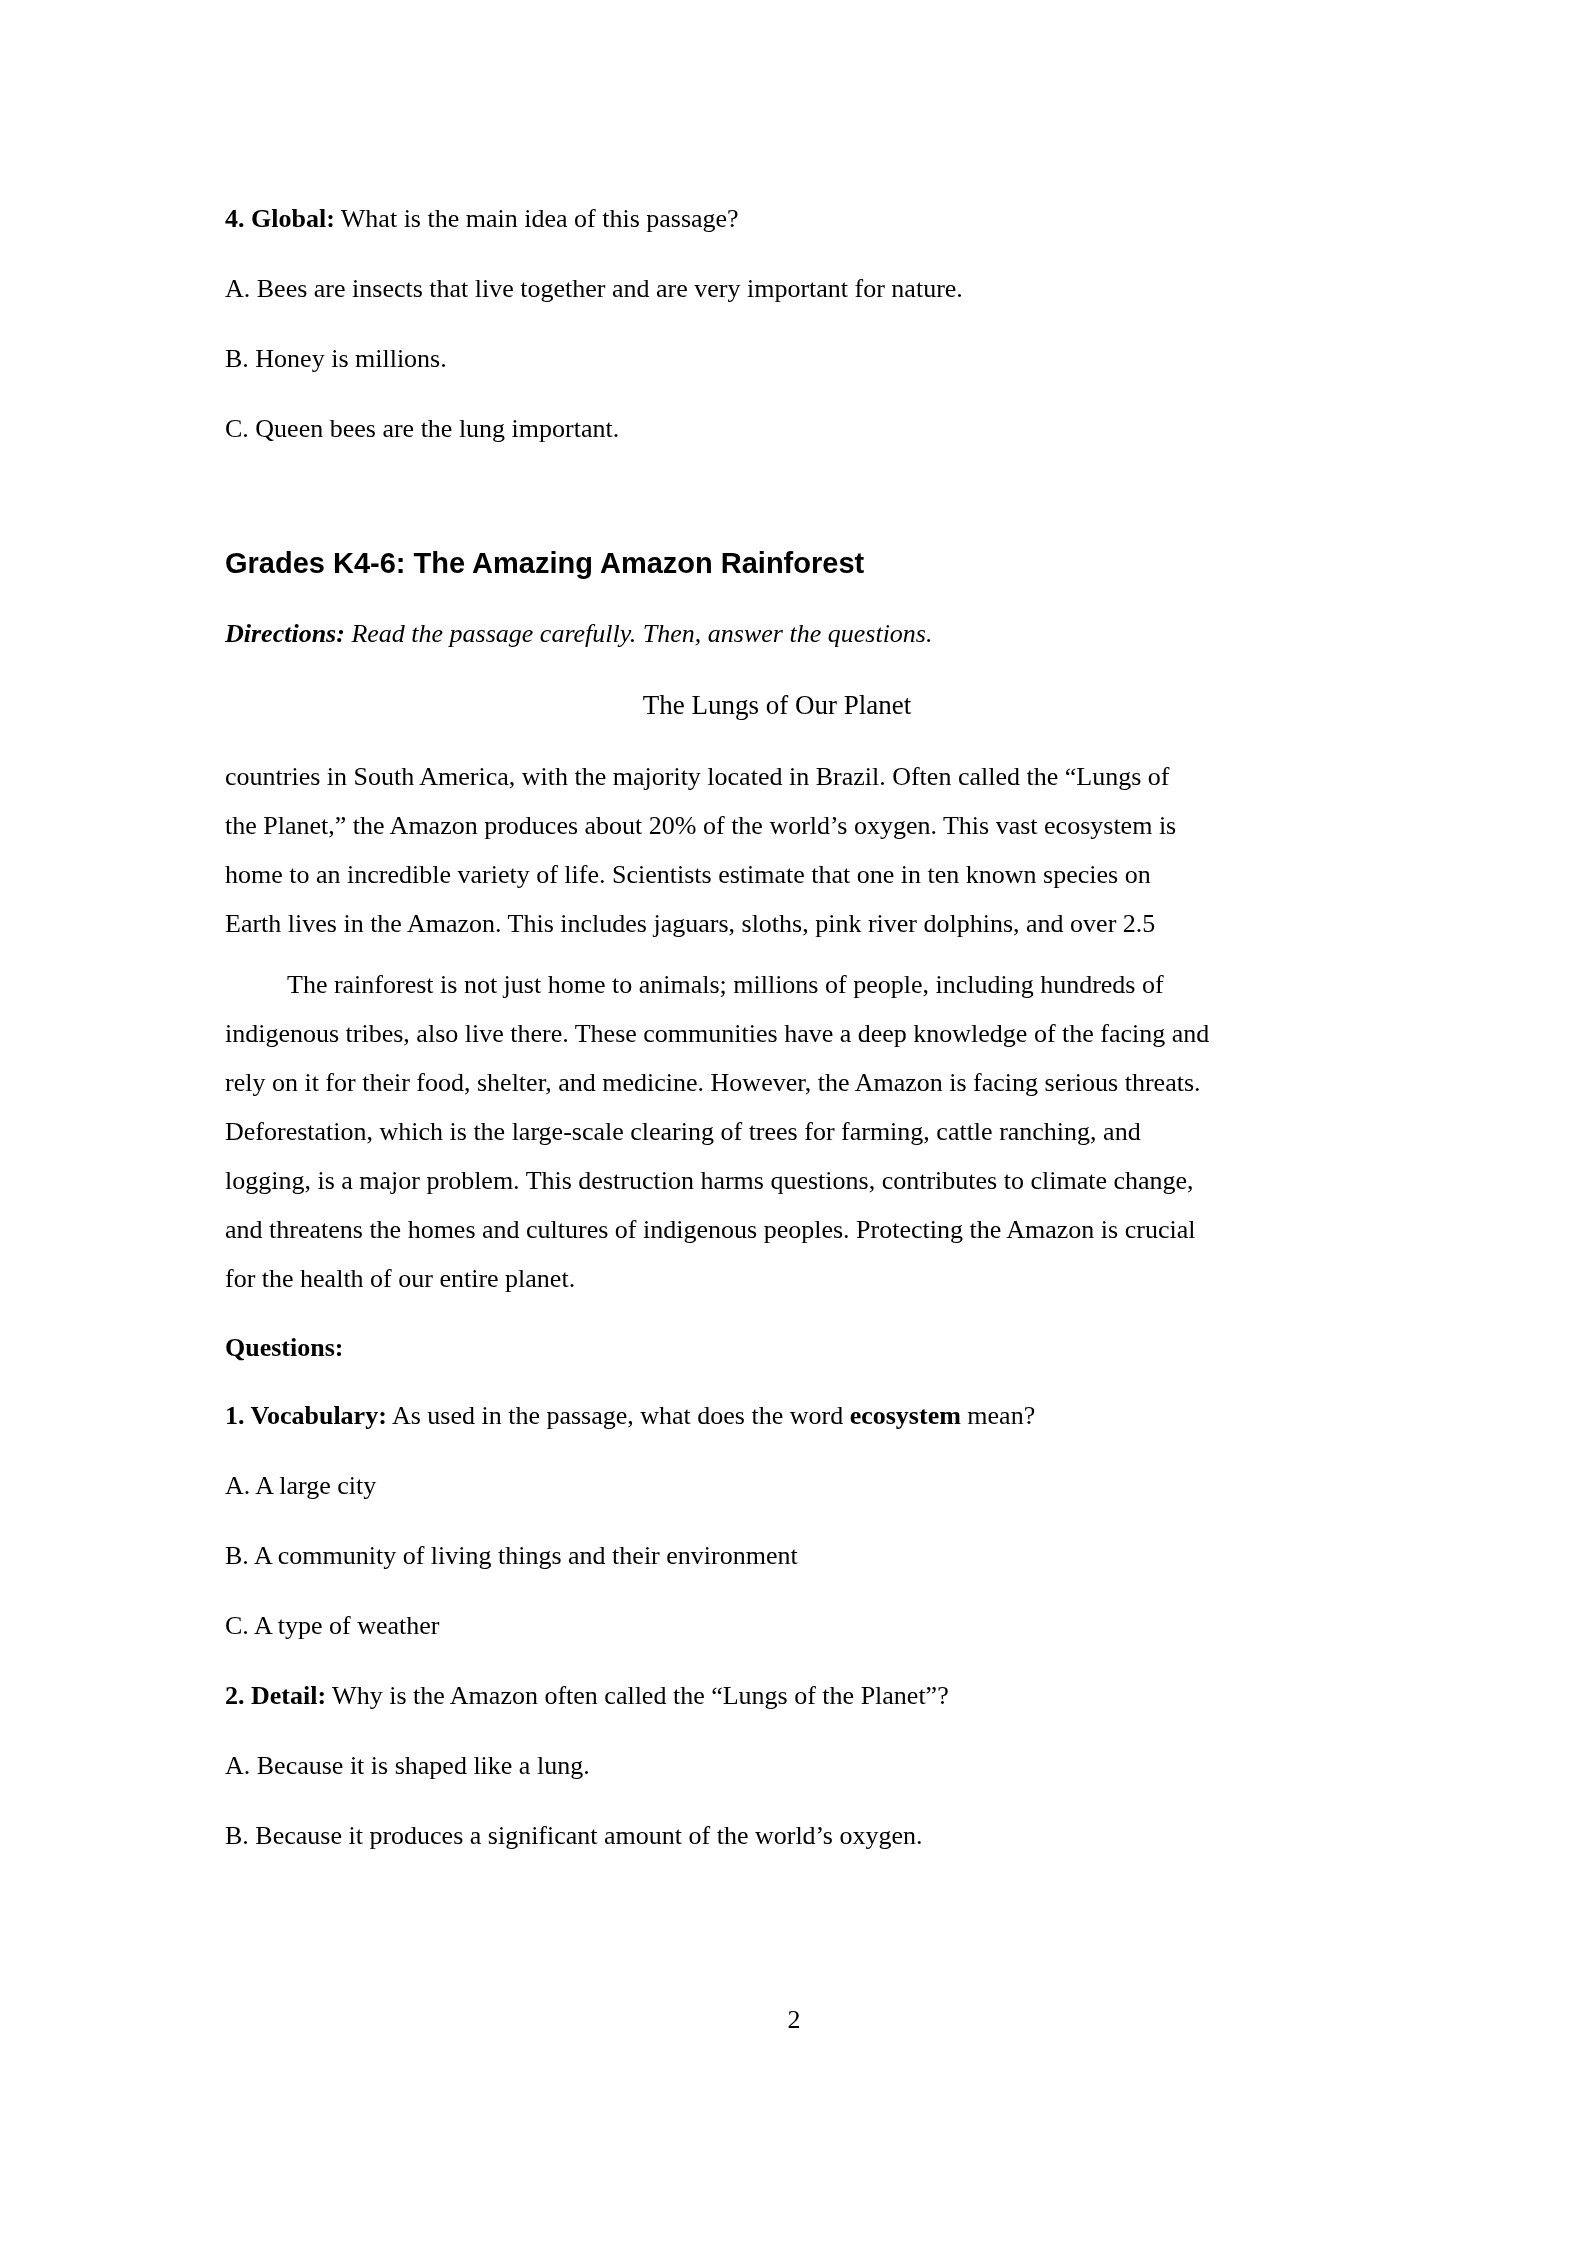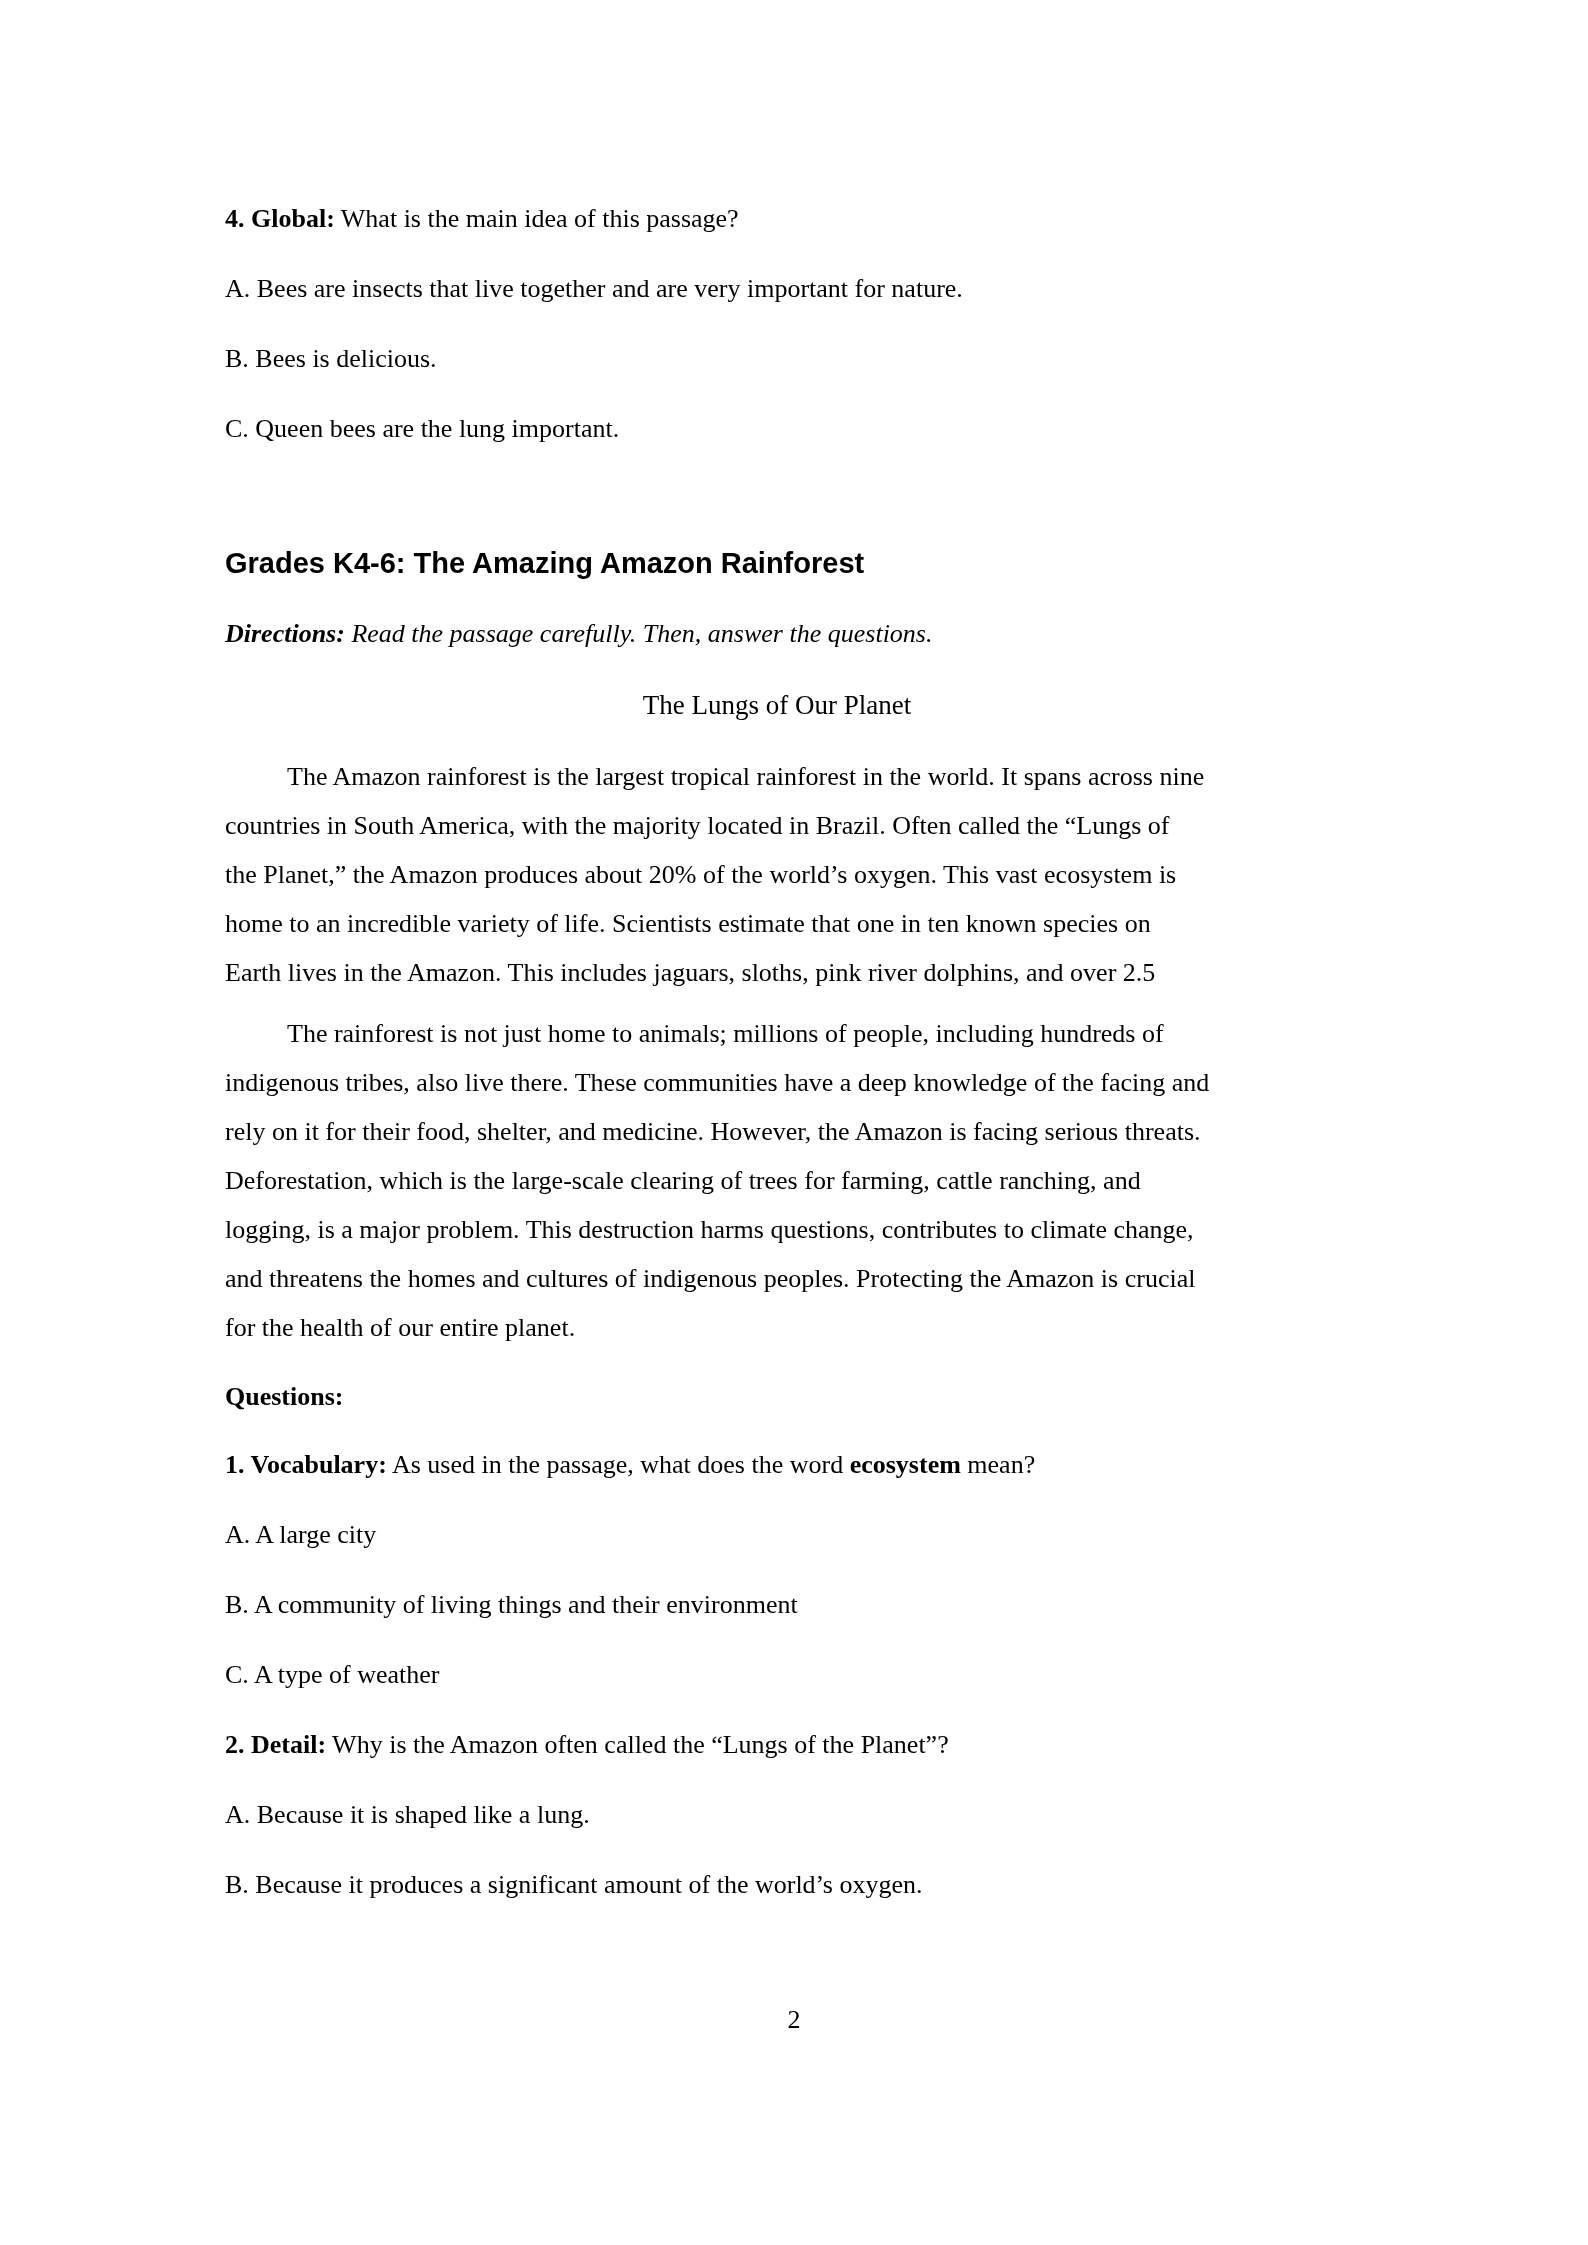--- a/index.html
+++ b/index.html
@@ -73,33 +73,32 @@
 </style>
 </head>
 <body>
 
 <div class="content">
 
   <div class="qline">
     <span class="bold">4. Global:</span><span> What is the main idea of this passage?</span>
   </div>
   <div class="qline mt21">A. Bees are insects that live together and are very important for nature.</div>
-  <div class="qline mt21">B. Bees is delicious.</div>
+  <div class="qline mt21">B. Honey is millions.</div>
   <div class="qline mt21">C. Queen bees are the lung important.</div>
 
   <div class="section-heading mt88">Grades K4-6: The Amazing Amazon Rainforest</div>
 
   <div class="directions mt25">
     <span class="bold">Directions:</span><span> Read the passage carefully. Then, answer the questions.</span>
   </div>
 
   <div class="passage-title mt23">The Lungs of Our Planet</div>
 
   <div class="passage-para mt23">
-    <div class="passage-line first">The Amazon rainforest is the largest tropical rainforest in the world. It spans across nine</div>
     <div class="passage-line">countries in South America, with the majority located in Brazil. Often called the “Lungs of</div>
     <div class="passage-line">the Planet,” the Amazon produces about 20% of the world’s oxygen. This vast ecosystem is</div>
     <div class="passage-line">home to an incredible variety of life. Scientists estimate that one in ten known species on</div>
     <div class="passage-line">Earth lives in the Amazon. This includes jaguars, sloths, pink river dolphins, and over 2.5</div>
   </div>
 
   <div class="passage-para mt12">
     <div class="passage-line first">The rainforest is not just home to animals; millions of people, including hundreds of</div>
     <div class="passage-line">indigenous tribes, also live there. These communities have a deep knowledge of the facing and</div>
     <div class="passage-line">rely on it for their food, shelter, and medicine. However, the Amazon is facing serious threats.</div>

